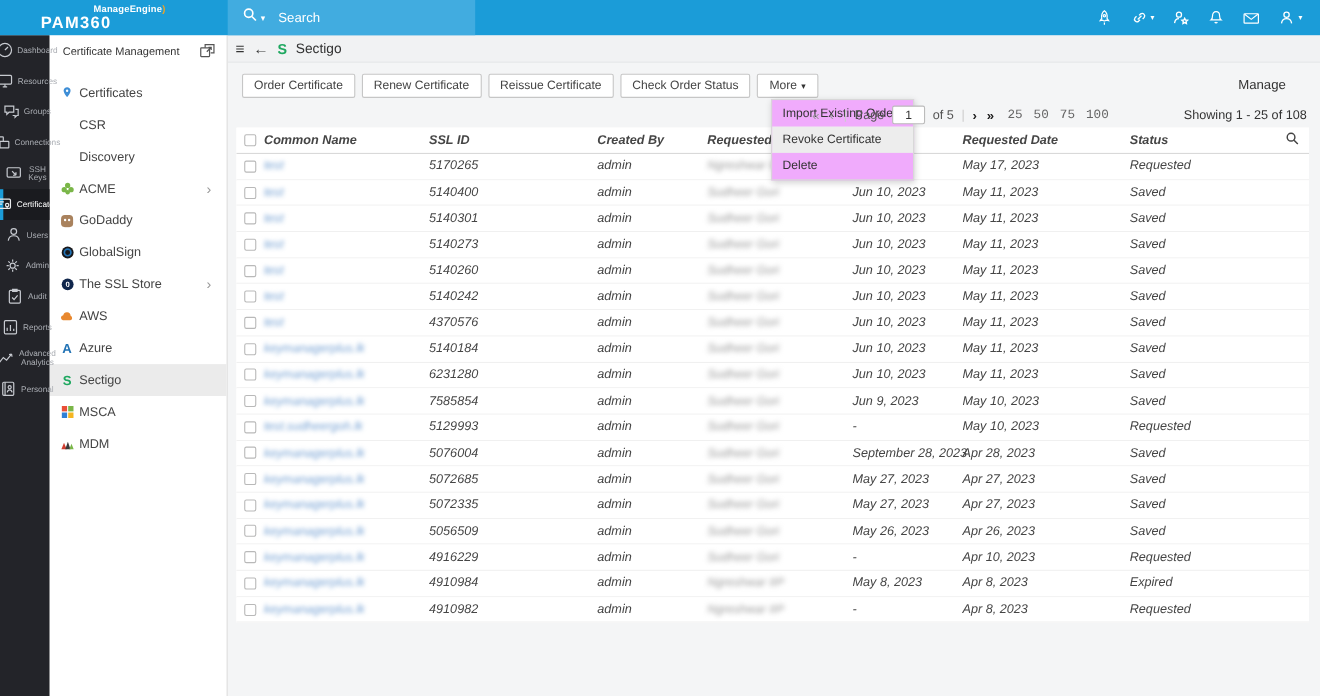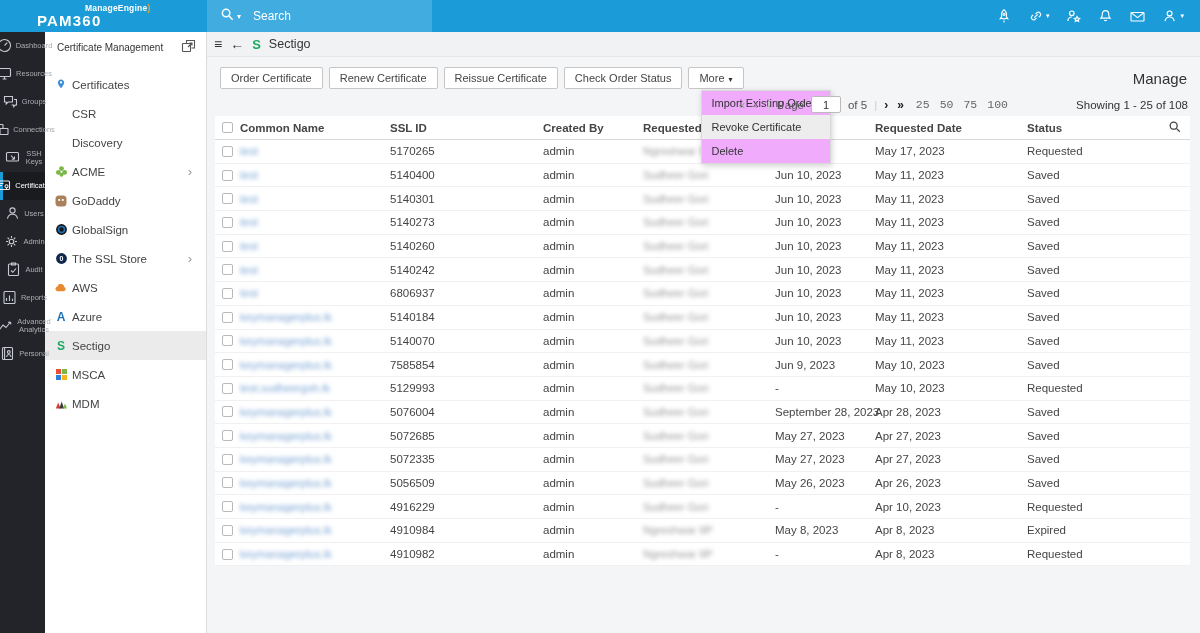--- a/index.html
+++ b/index.html
@@ -45,34 +45,34 @@
 
   
   #toolbar { position:absolute; top:67px; left:220px; display:flex; gap:6px; z-index:25; }
   .btn { background:#fff; border:1px solid #c6c6c6; border-radius:2px; font-size:11px; color:#444; padding:4px 10px; white-space:nowrap; cursor:pointer; font-family:"Liberation Sans",sans-serif; }
   .more-wrap { position:relative; }
   .btn .bcaret { font-size:8px; color:#333; margin-left:4px; }
   .dropdown { position:absolute; top:23px; left:13px; background:#f0abfc; border:1px solid #d8d8d8; box-shadow:1px 2px 6px rgba(0,0,0,.18); z-index:50; }
   .dd-item { padding:6px 9px; font-size:11px; color:#333; white-space:nowrap; cursor:pointer; }
   .dd-item.hover { background:#ededed; }
 
-  #manage-link { position:absolute; top:70px; right:13px; font-size:15px; color:#333; cursor:pointer; z-index:25; }
+  #manage-link { position:absolute; top:70px; right:31px; font-size:12px; color:#333; cursor:pointer; z-index:25; }
 
   
   #pager { position:absolute; top:96px; right:192px; display:flex; align-items:center; gap:7px; font-size:11.5px; color:#555; z-index:25; }
   #pager .nav-dim { color:#9a9a9a; font-size:12px; letter-spacing:2px; }
   #pager .nav-dark { color:#1b1b1b; font-weight:bold; font-size:12px; letter-spacing:2px; }
   #pager .sep { color:#ccc; }
   .page-input { width:30px; height:17px; border:1px solid #bbb; border-radius:2px; font-size:11px; text-align:center; color:#333; font-family:"Liberation Sans",sans-serif; }
   #pager .size { color:#666; margin-left:3px; cursor:pointer;font-family:Liberation Mono, monospace; }
   #showing { position:absolute; top:99px; right:12px; font-size:11.5px; color:#333; z-index:25; }
 
   
   #tablebox { position:absolute; top:116px; left:215px; width:975px; background:#fff; z-index:15; }
-  .trow { display:flex; align-items:center; height:23.7px; border-bottom:1px solid #f0f0f0; background:#fff; }
+  .trow { display:flex; align-items:center; height:23.7px; border-bottom:1px solid #f0f0f0; background:#fff;font-style:italic; }
   .thead { height:24px; border-bottom:1px solid #d9d9d9; font-weight:bold; color:#3c3c3c; }
   .c { font-size:11.5px; color:#454545; white-space:nowrap; overflow:visible; }
   .col-cb { width:25px; display:flex; justify-content:center; }
   .col-cn { width:150px; }
   .col-ssl { width:153px; }
   .col-cr { width:100px; }
   .col-rb { width:132px; }
   .col-exp { width:100px; }
   .col-rd { width:152px; }
   .col-st { width:140px; }
@@ -508,21 +508,21 @@
       <div class="c col-exp">Jun 10, 2023</div>
       <div class="c col-rd">May 11, 2023</div>
       <div class="c col-st">Saved</div>
       <div class="c col-sr"></div>
     </div>
       <div class="trow">
       <div class="c col-cb">
           <span class="checkbox"></span>
         </div>
       <div class="c col-cn"><span class="rlink">test</span></div>
-      <div class="c col-ssl">6806937</div>
+      <div class="c col-ssl">4370576</div>
       <div class="c col-cr">admin</div>
       <div class="c col-rb"><span class="rgray">Sudheer Gori</span></div>
       <div class="c col-exp">Jun 10, 2023</div>
       <div class="c col-rd">May 11, 2023</div>
       <div class="c col-st">Saved</div>
       <div class="c col-sr"></div>
     </div>
       <div class="trow">
       <div class="c col-cb">
           <span class="checkbox"></span>
@@ -534,21 +534,21 @@
       <div class="c col-exp">Jun 10, 2023</div>
       <div class="c col-rd">May 11, 2023</div>
       <div class="c col-st">Saved</div>
       <div class="c col-sr"></div>
     </div>
       <div class="trow">
       <div class="c col-cb">
           <span class="checkbox"></span>
         </div>
       <div class="c col-cn"><span class="rlink">keymanagerplus.lk</span></div>
-      <div class="c col-ssl">5140070</div>
+      <div class="c col-ssl">6231280</div>
       <div class="c col-cr">admin</div>
       <div class="c col-rb"><span class="rgray">Sudheer Gori</span></div>
       <div class="c col-exp">Jun 10, 2023</div>
       <div class="c col-rd">May 11, 2023</div>
       <div class="c col-st">Saved</div>
       <div class="c col-sr"></div>
     </div>
       <div class="trow">
       <div class="c col-cb">
           <span class="checkbox"></span>

